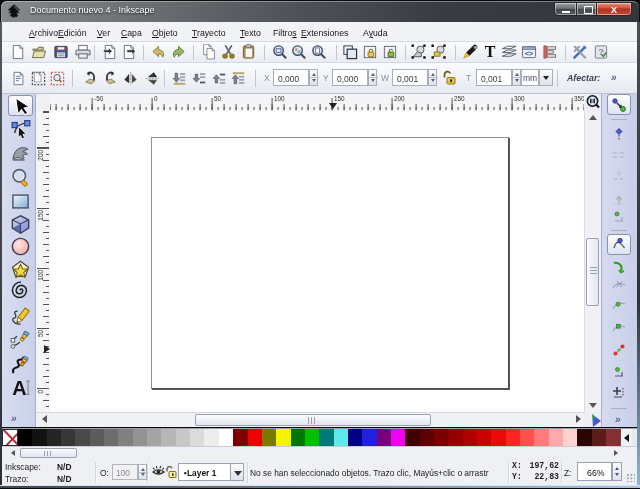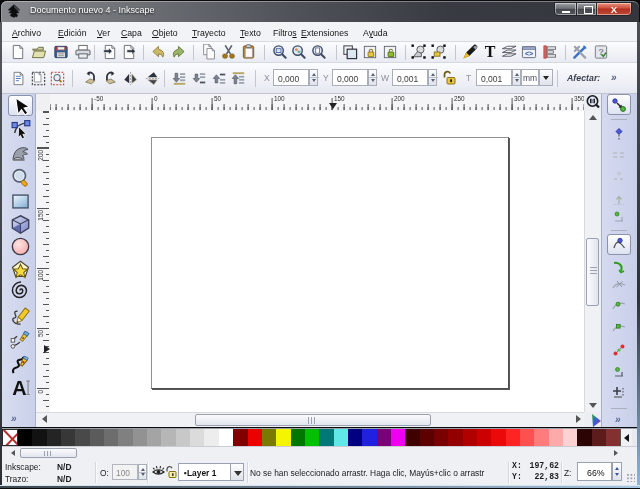--- a/index.html
+++ b/index.html
@@ -76,21 +76,21 @@
       <path d="M8 1.5 L14 7 L11.2 7.6 L13.2 9.8 L10.4 10.3 L12 12.5 L8 14.5 L4 12.5 L5.6 10.3 L2.8 9.8 L4.8 7.6 L2 7 Z" fill="#0c0c0e" stroke="#33333a" stroke-width=".5"></path>
       <path d="M8 1.5 L14 7 L11.2 7.6 L8 4.6 Z" fill="#40404a"></path>
       <circle cx="6" cy="12.8" r=".9" fill="#0c0c0e"></circle>
       <circle cx="10.6" cy="13.6" r=".7" fill="#0c0c0e"></circle>
     </svg>
 <div id="title">Documento nuevo 4 - Inkscape</div>
 <div id="bmin" class="wbtn"></div>
     <div id="bmax" class="wbtn"></div>
     <div id="bclose" class="wbtn"></div>
 <div id="menubar"></div>
-<span class="mi" style="left:12px"><u>A</u>rchivo</span>
+<span class="mi" style="left:29px"><u>A</u>rchivo</span>
 <span class="mi" style="left:58px"><u>E</u>dición</span>
 <span class="mi" style="left:97px"><u>V</u>er</span>
 <span class="mi" style="left:121px"><u>C</u>apa</span>
 <span class="mi" style="left:152px"><u>O</u>bjeto</span>
 <span class="mi" style="left:192px"><u>T</u>rayecto</span>
 <span class="mi" style="left:240px"><u>T</u>exto</span>
 <span class="mi" style="left:273px">Filtro<u>s</u></span>
 <span class="mi" style="left:301px"><u>E</u>xtensiones</span>
 <span class="mi" style="left:363px">A<u>y</u>uda</span>
 <div id="tb1"></div>
@@ -659,21 +659,21 @@
       <circle cx="7.5" cy="8" r="2" fill="#222"></circle>
       <path d="M3.5 5.5 L2.2 3.8 M6 4.3 L5.4 2.2 M9 4.3 L9.6 2.2 M11.5 5.5 L12.8 3.8" stroke="#222" stroke-width="1.1"></path>
     </svg>
 <svg class="ic" style="left:164.5px;top:464.5px" width="12" height="13" viewBox="0 0 12 13">
       <path d="M2 6.5 V4.2 a2.6 2.6 0 0 1 5-1" fill="none" stroke="#555" stroke-width="1.3"></path>
       <rect x="4" y="6.5" width="7" height="6" rx="1" fill="#f4ecac" stroke="#857010" stroke-width="1"></rect>
       <rect x="7" y="8.3" width="1.6" height="2.6" fill="#333"></rect>
     </svg>
 <div id="layerbox">▪Layer 1</div>
     <div id="layerarrow"></div>
-<span class="st" style="left:250px;top:468px">No se han seleccionado arrastr. Haga clic, Mayús+clic o arrastr</span>
+<span class="st" style="left:250px;top:468px">No se han seleccionado objetos. Trazo clic, Mayús+clic o arrastr</span>
 <span class="st mono" style="left:512px;top:461px">X:</span>
 <span class="st mono" style="left:512px;top:472px">Y:</span>
 <span class="st mono" style="left:527px;top:461px;width:32px;text-align:right;display:inline-block">197,62</span>
 <span class="st mono" style="left:527px;top:472px;width:32px;text-align:right;display:inline-block">22,83</span>
 <span class="st" style="left:564px;top:468px">Z:</span>
 <div id="zfield">66%</div>
     <div id="zspin"></div>
 <div class="abs" style="left:627px;top:474px;width:8px;height:8px;background:radial-gradient(circle at 1px 1px,#9aa2b2 0.8px,transparent 1px);background-size:3.5px 3.5px;"></div>
 <div id="leftframe"></div>
     <div id="rightframe"></div>

